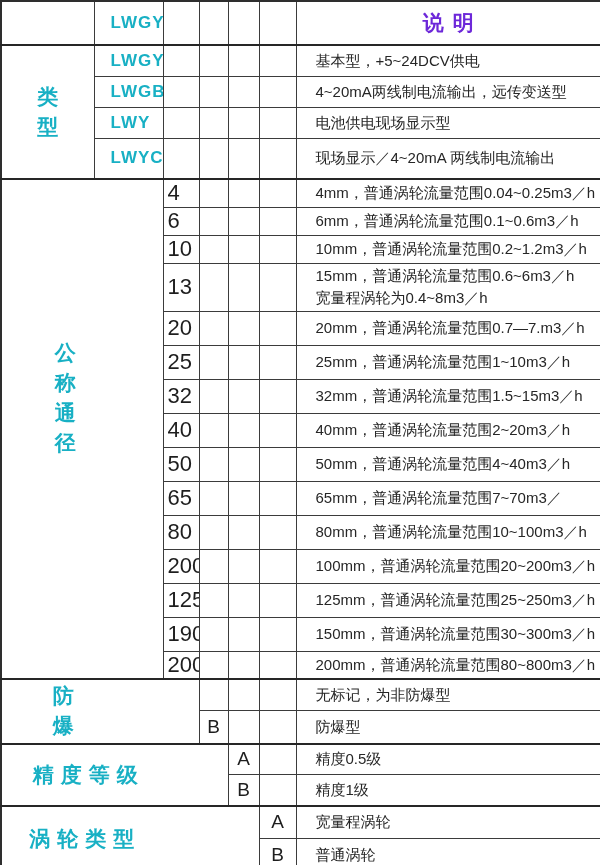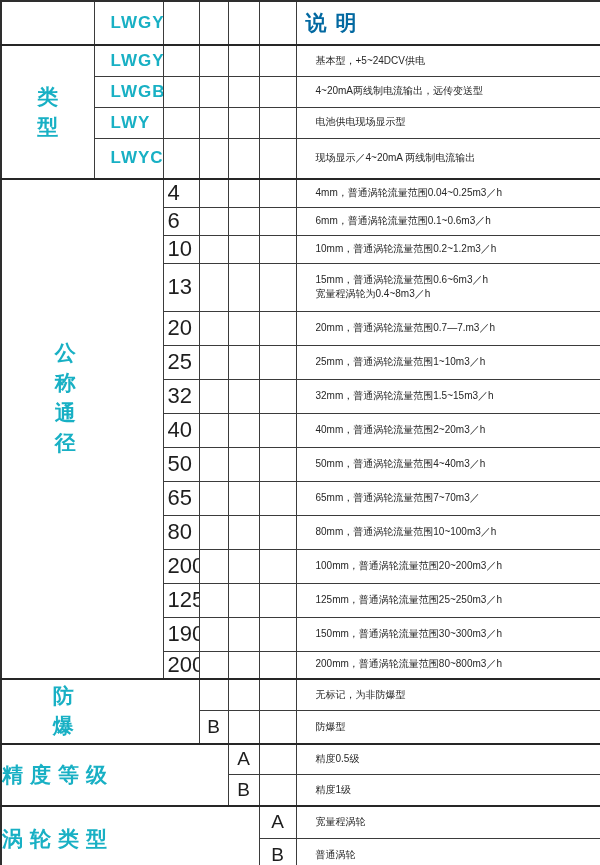--- a/index.html
+++ b/index.html
@@ -19,39 +19,39 @@
     color:#18b0c4;font-weight:bold;font-size:17px;
     padding-left:16px;letter-spacing:1px;white-space:nowrap;
   }
   .cat{
     color:#18b0c4;font-weight:bold;font-size:21px;
     text-align:center;line-height:1.42;
   }
   .cat .vchar{display:block;}
   .cat-h{
     color:#18b0c4;font-weight:bold;font-size:21px;
-    letter-spacing:7px;white-space:nowrap;
+    text-align:center;letter-spacing:7px;white-space:nowrap;
   }
   .cat-dia{padding-bottom:62px;padding-right:34px;}
   .cat-fb{padding-right:74px;}
   .cat-acc{padding-right:52px;}
   .cat-turb{padding-right:90px;}
   .num{
     font-size:22px;color:#1e1e1e;padding-left:4px;
     white-space:nowrap;letter-spacing:0;
   }
   .suffix{
     font-size:19px;color:#1e1e1e;text-align:center;
   }
   .desc{
-    font-size:10px;color:#262626;padding-left:19px;line-height:1.45;
+    font-size:15px;color:#262626;padding-left:19px;line-height:1.45;
     white-space:nowrap;
   }
   .hdr-desc{
-    color:#0369a1;font-weight:bold;font-size:21px;
+    color:#6d28d9;font-weight:bold;font-size:21px;text-align:center;
     letter-spacing:9px;text-indent:9px;white-space:nowrap;
   }
 </style>
 </head>
 <body>
 
 <table class="spec">
   <colgroup>
     <col style="width:93px">
       <col style="width:69px">

